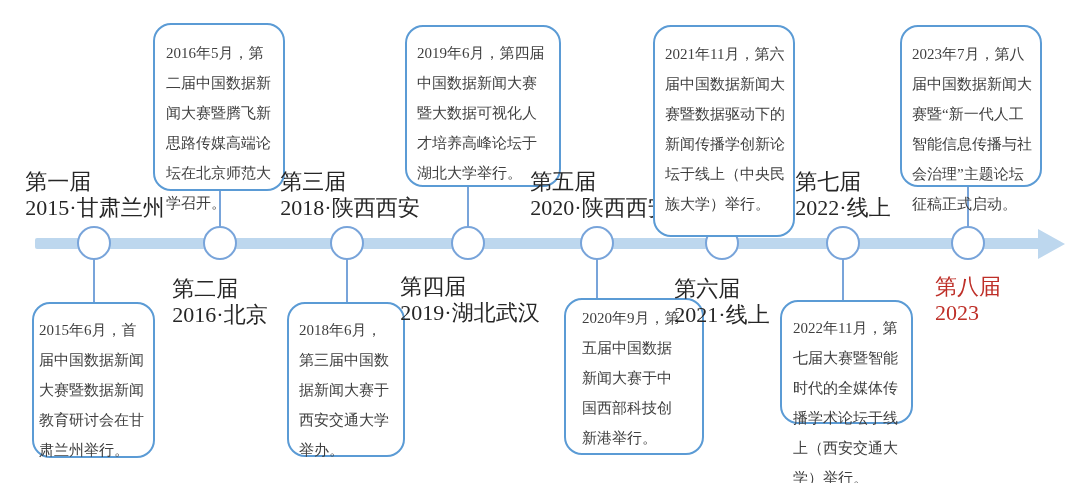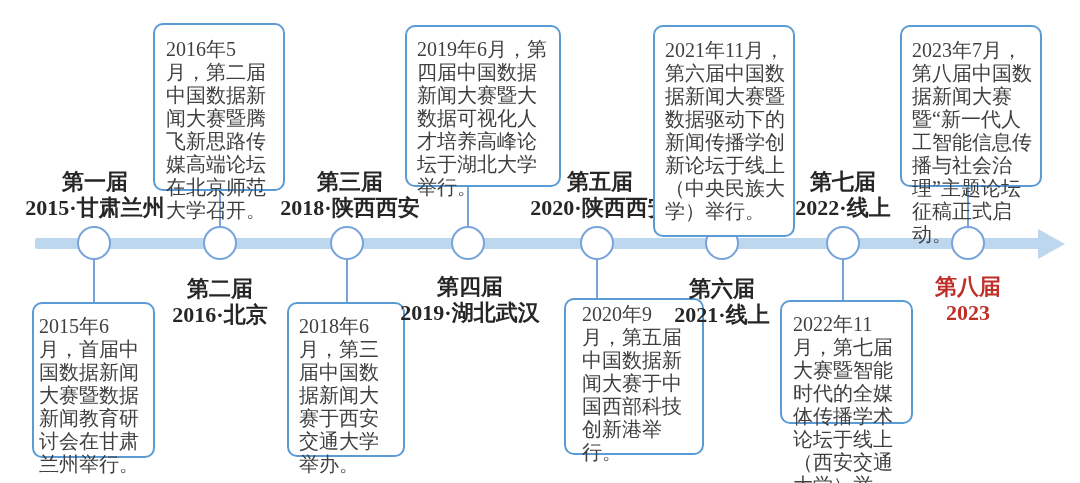--- a/index.html
+++ b/index.html
@@ -39,37 +39,37 @@
   .c3{left:346px;top:259px;height:44px}
   .c4{left:467px;top:186px;height:41px}
   .c5{left:596px;top:259px;height:40px}
   .c6{left:721px;top:189px;height:38px}
   .c7{left:842px;top:259px;height:42px}
   .c8{left:967px;top:186px;height:41px}
 
   
   .label{
     position:absolute;transform:translateX(-50%);
-    text-align:center;font-weight:bold;font-size:22px;line-height:26px;
+    text-align:left;font-weight:normal;font-size:22px;line-height:26px;
     color:#262626;white-space:nowrap;
   }
   .l1{left:95px;top:169px}
   .l2{left:220px;top:276px}
   .l3{left:350px;top:169px}
   .l4{left:470px;top:274px}
   .l5{left:600px;top:169px}
   .l6{left:722px;top:276px}
   .l7{left:843px;top:169px}
   .l8{left:968px;top:274px;color:#BE2F28}
 
   
   .box{
     position:absolute;box-sizing:border-box;background:#ffffff;
-    border:2px solid #5B9BD5;border-radius:10px;
-    color:#3F3F3F;font-size:20px;line-height:23px;text-align:left;
+    border:2px solid #5B9BD5;border-radius:18px;
+    color:#3F3F3F;font-size:15px;line-height:30px;text-align:left;
   }
   .box p{margin:0;padding:0;}
   .b1{left:32px;top:302px;width:123px;height:156px;padding:11px 5px}
   .b2{left:153px;top:23px;width:132px;height:168px;padding:13px 11px}
   .b3{left:287px;top:302px;width:118px;height:155px;padding:11px 10px}
   .b4{left:405px;top:25px;width:156px;height:162px;padding:11px 10px}
   .b5{left:564px;top:298px;width:140px;height:157px;padding:3px 16px}
   .b6{left:653px;top:25px;width:142px;height:212px;padding:12px 8px 12px 10px}
   .b7{left:780px;top:300px;width:133px;height:124px;padding:11px 11px}
   .b8{left:900px;top:25px;width:142px;height:162px;padding:12px 8px 12px 10px}

